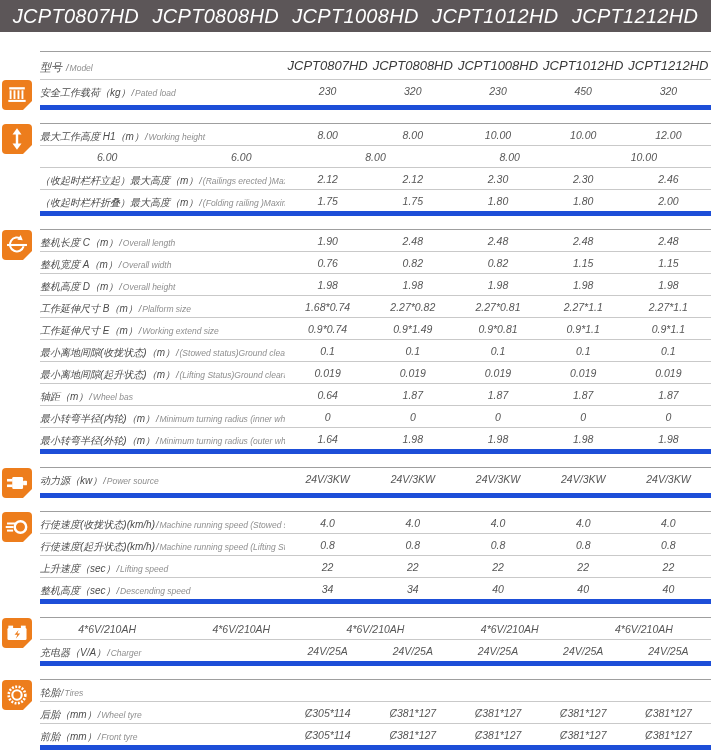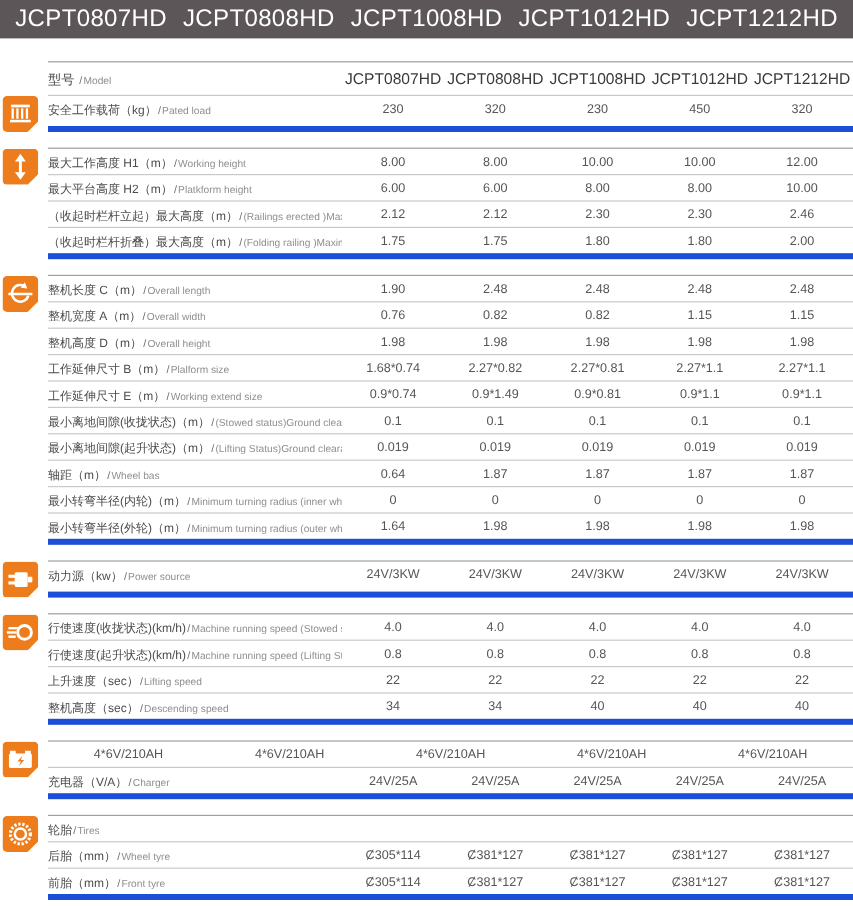--- a/index.html
+++ b/index.html
@@ -1,21 +1,21 @@
 <!DOCTYPE html>
 <html><head>
 <meta charset="utf-8">
 <style>
   html,body{margin:0;padding:0;}
   body{
     width:711px;height:755px;overflow:hidden;background:#fff;
     font-family:"Liberation Sans","DejaVu Sans",sans-serif;
     -webkit-font-smoothing:antialiased;
   }
-  .page{width:711px;height:755px;overflow:hidden;position:relative;}
+  .page{width:711px;height:755px;overflow:hidden;position:relative;font-style:italic;}
 
   
   .topbar{
     height:32px;background:#5C5658;display:flex;align-items:center;
     justify-content:space-around;padding:0 6px;
   }
   .topbar-model{color:#fff;font-size:20px;letter-spacing:.3px;white-space:nowrap;}
 
   
   .table-area{margin-top:19px;}
@@ -113,21 +113,20 @@
             <div class="label"><span class="zh">最大工作高度 H1（m）</span><span class="sep">/</span><span class="en">Working height</span></div>
             <div class="vals">
               <div class="val">8.00</div>
               <div class="val">8.00</div>
               <div class="val">10.00</div>
               <div class="val">10.00</div>
               <div class="val">12.00</div>
             </div>
           </div>
           <div class="row">
-            <div class="label"><span class="zh">最大平台高度 H2（m）</span><span class="sep">/</span><span class="en">Platkform height</span></div>
             <div class="vals">
               <div class="val">6.00</div>
               <div class="val">6.00</div>
               <div class="val">8.00</div>
               <div class="val">8.00</div>
               <div class="val">10.00</div>
             </div>
           </div>
           <div class="row">
             <div class="label"><span class="zh">（收起时栏杆立起）最大高度（m）</span><span class="sep">/</span><span class="en">(Railings erected )Maximum height</span></div>

